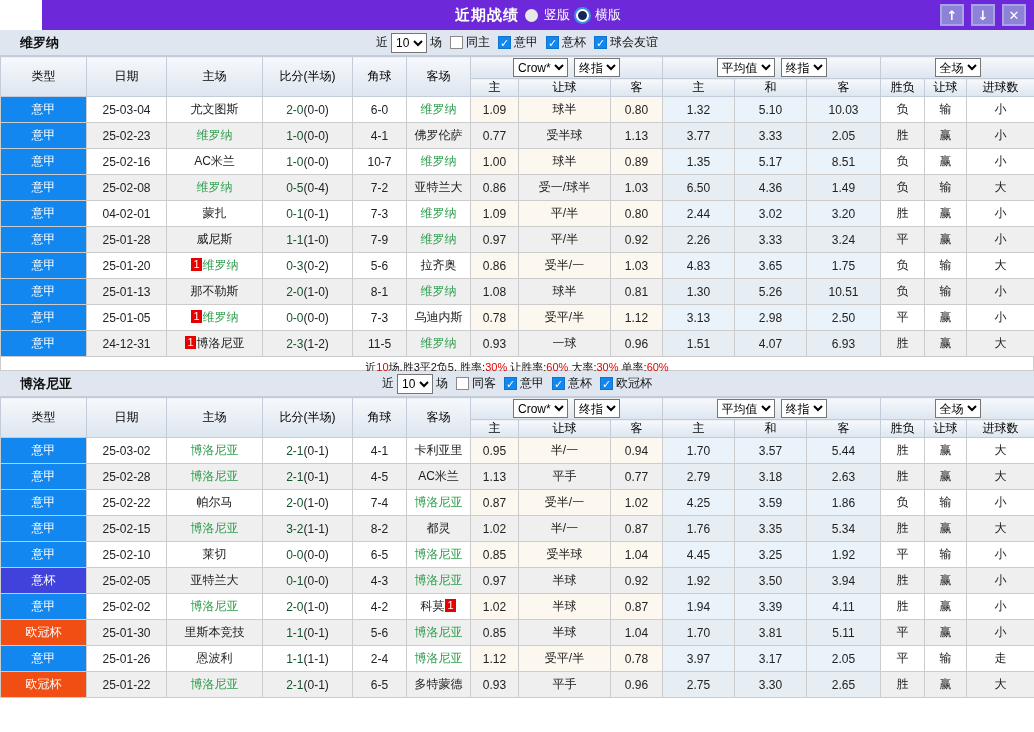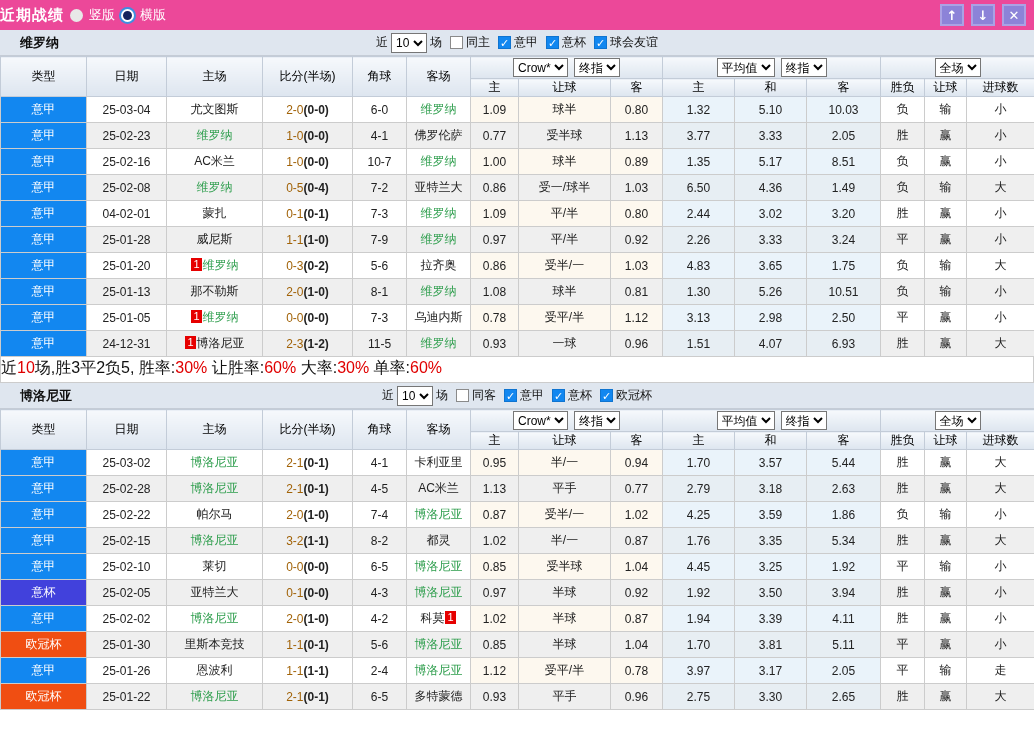--- a/index.html
+++ b/index.html
@@ -5,22 +5,22 @@
   * { box-sizing: border-box; margin: 0; padding: 0; }
   body {
     font-family: "Liberation Sans", "DejaVu Sans", sans-serif;
     background: #e3e3e3;
     width: 1034px;
   }
   .window { width: 1034px; height: 732px; background: #fff; position: relative; }
 
   
   .titlebar {
-    height: 30px; background: #ec4899; position: relative;
-    display: flex; align-items: center; 
+    height: 30px; background: #6d28d9; position: relative;
+    display: flex; align-items: center; justify-content: center; margin-left: 42px;
   }
   .title-center { display: flex; align-items: center; gap: 6px; }
   .title { color: #fff; font-weight: bold; font-size: 15px; letter-spacing: 1px; }
   .rlabel { color: #fff; font-size: 13px; }
   .radio { width: 13px; height: 13px; border-radius: 50%; display: inline-block; cursor: pointer; }
   .r-plain { background: #e8e8e8; }
   .r-sel { background: #16245e; border: 2px solid #fff; box-shadow: 0 0 0 2px #3e8fe0; width: 13px; height: 13px; }
   .tb-buttons { position: absolute; right: 8px; top: 4px; display: flex; gap: 7px; }
   .tbtn {
     width: 24px; height: 22px; background: #8c83d8; border: 2px solid #aaa2e4;
@@ -61,34 +61,34 @@
   .hrow2 th { height: 18px; }
   .selcell select { font-size: 12px; height: 19px; border: 1px solid #767676; background: #fff; margin: 0 3px; }
   .grid tbody tr { height: 26px; }
   tr.odd td { background: #fff; }
   tr.even td { background: #efefef; }
   tr.odd td.crow { background: #fdf8ef; }
   tr.odd td.avg { background: #eaf3fa; }
   tr.even td.avg { background: #e7eef3; }
   td.c-type { color: #fff !important; }
   .green { color: #2e9e4d; }
-  .score-main { color: #a16207; }
-  .score-half { color: #222; font-weight: bold; }
+  .score-main { color: #14532d; }
+  .score-half { color: #222; }
   .badge {
     display: inline-block; background: #e60000; color: #fff; font-size: 11px;
     line-height: 13px; padding: 0 2px; margin: 0 1px; vertical-align: 1px;
   }
   .x-r { color: #e00000; }
   .x-b { color: #2222cc; }
   .x-g { color: #1f9e45; }
 
   
   .summary {
-    height: 26px; line-height: 21px; text-align: left; background: #fff;
-    font-size: 16px; color: #111; border: 1px solid #ccc; border-top: none;
+    height: 14px; line-height: 21px; text-align: center; background: #fff;
+    font-size: 11px; color: #111; border: 1px solid #ccc; border-top: none;
   }
 </style>
 </head>
 <body>
 
 <div class="window">
 
   <div class="titlebar">
     <div class="title-center">
       <span class="title">近期战绩</span>

